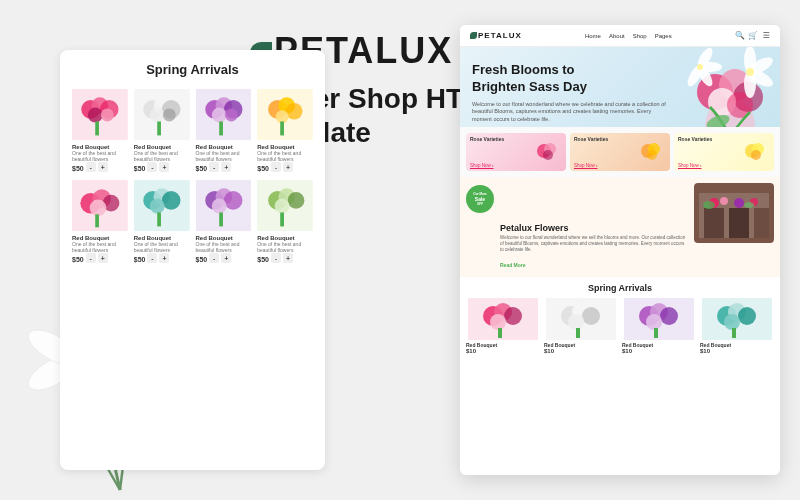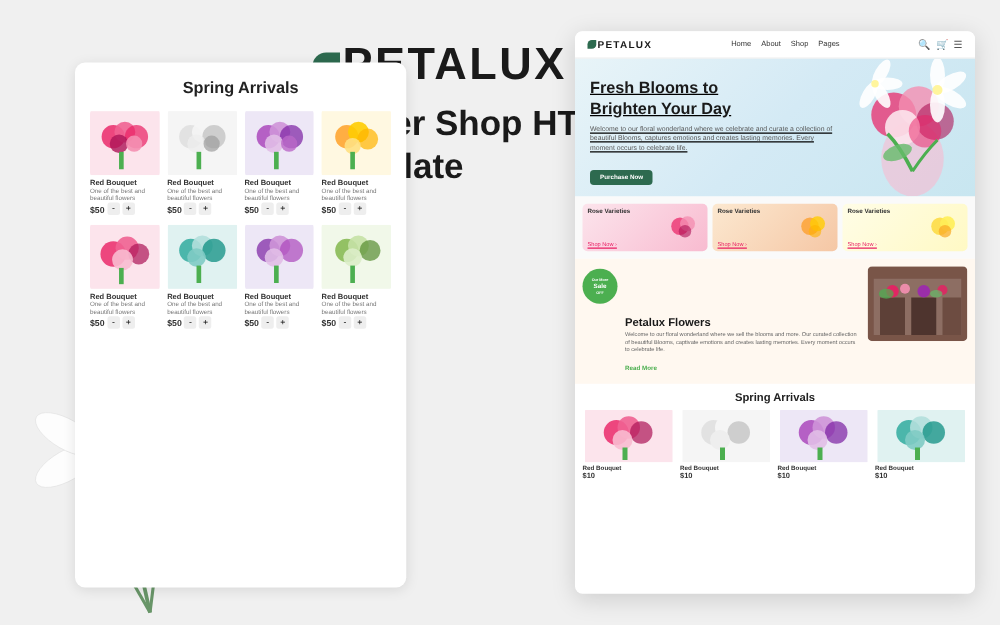--- a/index.html
+++ b/index.html
@@ -220,26 +220,25 @@
       gap: 4px;
     }
 
     .nav-icon {
       font-size: 8px;
       color: #555;
     }
 
     
     .preview-hero {
-      height: 110px;
+      height: 80px;
       background: linear-gradient(135deg, #e8f4f8 0%, #d4eaf5 50%, #c8e6f0 100%);
       display: flex;
       position: relative;
       overflow: hidden;
-      text-decoration: underline;
     }
 
     .hero-text {
       padding: 15px 12px;
       flex: 1;
     }
 
     .hero-title {
       font-size: 13px;
       font-weight: 800;
@@ -684,21 +683,21 @@
       <span class="nav-icon">🔍</span>
       <span class="nav-icon">🛒</span>
       <span class="nav-icon">☰</span>
     </div>
   </div>
 
   <div class="preview-hero">
     <div class="hero-text">
       <div class="hero-title">
         <span>Fresh Blooms to</span><br>
-        <span>Brighten Your Day</span>
+        <span>Brighten Sass Day</span>
       </div>
       <div class="hero-subtitle">Welcome to our floral wonderland where we celebrate and curate a collection of beautiful Blooms, captures emotions and creates lasting memories. Every moment occurs to celebrate life.</div>
       <div class="hero-btn">Purchase Now</div>
     </div>
     <div class="hero-flowers">
       <svg width="100" height="110" viewBox="0 0 100 110">
         <ellipse cx="50" cy="80" rx="25" ry="30" fill="#f8bbd0" opacity="0.6"></ellipse>
         <circle cx="35" cy="45" r="18" fill="#e91e63" opacity="0.7"></circle>
         <circle cx="55" cy="38" r="16" fill="#f48fb1" opacity="0.8"></circle>
         <circle cx="68" cy="50" r="15" fill="#ad1457" opacity="0.6"></circle>

